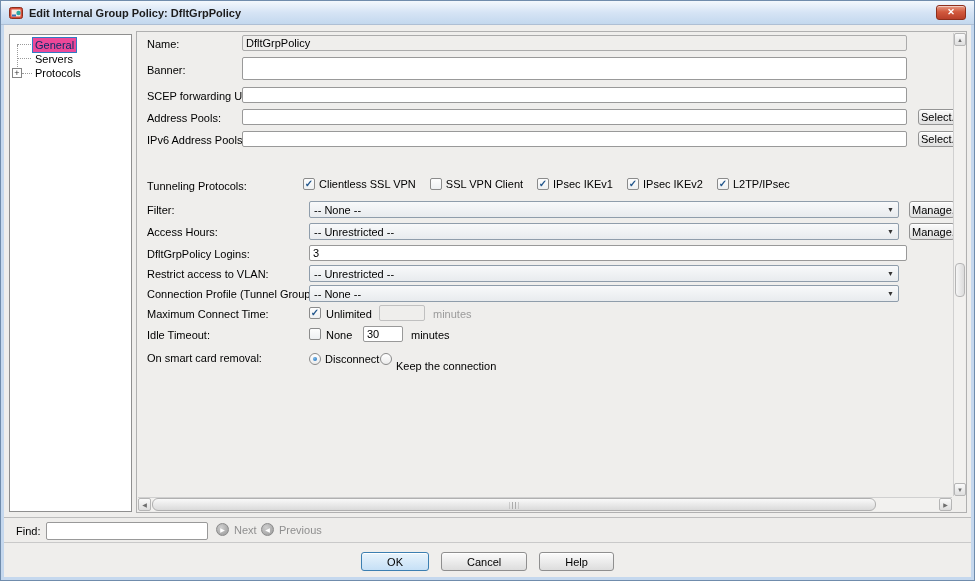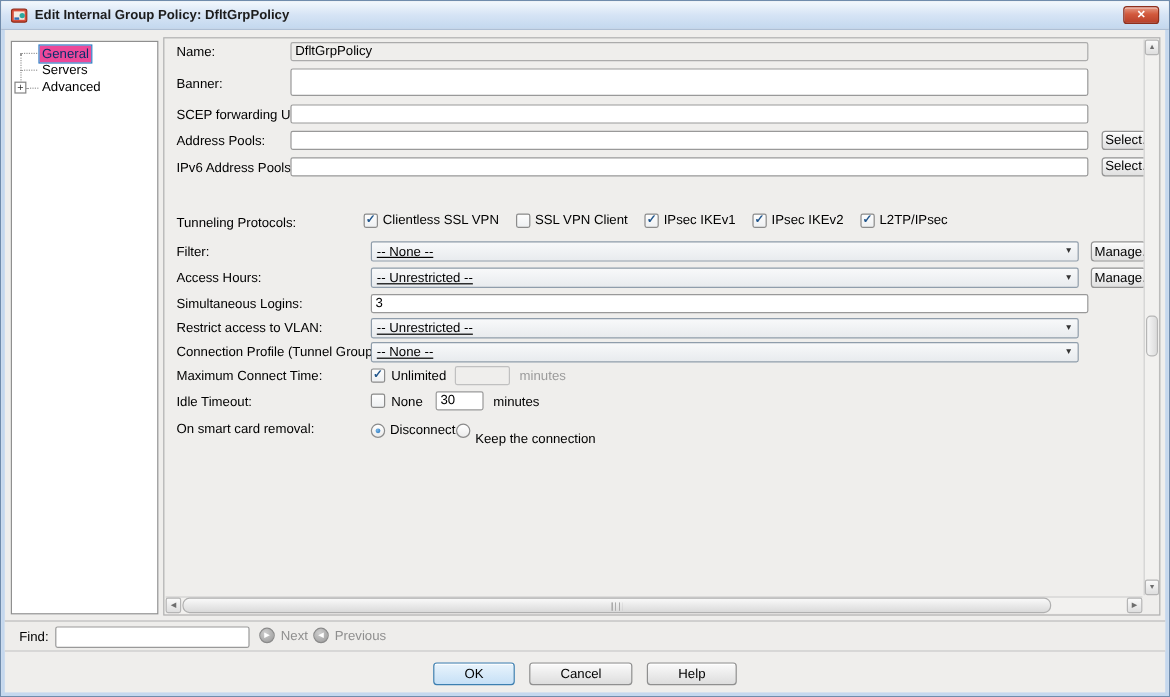--- a/index.html
+++ b/index.html
@@ -64,21 +64,21 @@
         font:11px "Liberation Sans", sans-serif; }
   .btn-sm {
     position:absolute; height:17px; font:11px "Liberation Sans", sans-serif;
     border:1px solid #949494; border-radius:3px; padding:0 2px;
     background:linear-gradient(#fbfbfb, #e0e0e0); box-shadow:inset 0 1px 0 #fff;
   }
   .combo {
     position:absolute; height:17px; border:1px solid #8f9dab; border-radius:2px;
     background:linear-gradient(#f8f9fa, #e8ebee); display:flex; align-items:center;
   }
-  .combo-text { flex:1; padding-left:4px; white-space:nowrap; overflow:hidden;text-decoration:underline; }
+  .combo-text { flex:1; padding-left:4px; white-space:nowrap; overflow:hidden; }
   .combo-arrow { width:15px; text-align:center; font-size:7px; color:#333; flex:0 0 auto; }
   .cb {
     position:absolute; width:12px; height:12px; border:1px solid #8b8b8b; border-radius:2px;
     background:linear-gradient(#fdfdfd, #eef0f2); display:flex; align-items:center; justify-content:center;
   }
   .cb .ck { display:none; font-size:10px; font-weight:bold; color:#21568c; margin-top:-2px; }
   .cb.checked .ck { display:block; }
   .cb-inline { position:static; display:inline-flex; flex:0 0 auto; margin-right:4px; }
   .rb {
     position:absolute; width:12px; height:12px; border:1px solid #8b8b8b; border-radius:50%;
@@ -166,21 +166,21 @@
       <div class="tree-vline"></div>
       <div class="tree-h" style="top:9px"></div>
       <div class="tree-h" style="top:23px"></div>
       <div class="tree-item">
         <span class="tree-label selected">General</span>
       </div>
       <div class="tree-item">
         <span class="tree-label">Servers</span>
       </div>
       <div class="tree-item">
-        <span class="tree-label">Advanced</span>
+        <span class="tree-label">Protocols</span>
       </div>
       <div class="expander">+</div>
       <div class="exp-stub"></div>
     </div>
 
     <div class="rpanel">
 
       <div class="lbl" style="left:10px; top:6px">Name:</div>
       <input class="txt ro" style="left: 105px; top: 3px; width: 665px;" readonly="" value="DfltGrpPolicy">
 
@@ -238,21 +238,21 @@
       </div>
       <button class="btn-sm" style="left:772px; top:169px; width:46px">Manage...</button>
 
       <div class="lbl" style="left:10px; top:194px">Access Hours:</div>
       <div class="combo" style="left:172px; top:191px; width:590px">
         <span class="combo-text">-- Unrestricted --</span>
         <span class="combo-arrow">▼</span>
       </div>
       <button class="btn-sm" style="left:772px; top:191px; width:46px">Manage...</button>
 
-      <div class="lbl" style="left:10px; top:216px">Simultaneous Logins:</div>
+      <div class="lbl" style="left:10px; top:216px">DfltGrpPolicy Logins:</div>
       <input class="txt" style="left: 172px; top: 213px; width: 598px;" value="3">
 
       <div class="lbl" style="left:10px; top:236px">Restrict access to VLAN:</div>
       <div class="combo" style="left:172px; top:233px; width:590px">
         <span class="combo-text">-- Unrestricted --</span>
         <span class="combo-arrow">▼</span>
       </div>
 
       <div class="lbl" style="left:10px; top:256px">Connection Profile (Tunnel Group) Lock:</div>
       <div class="combo" style="left:172px; top:253px; width:590px">

